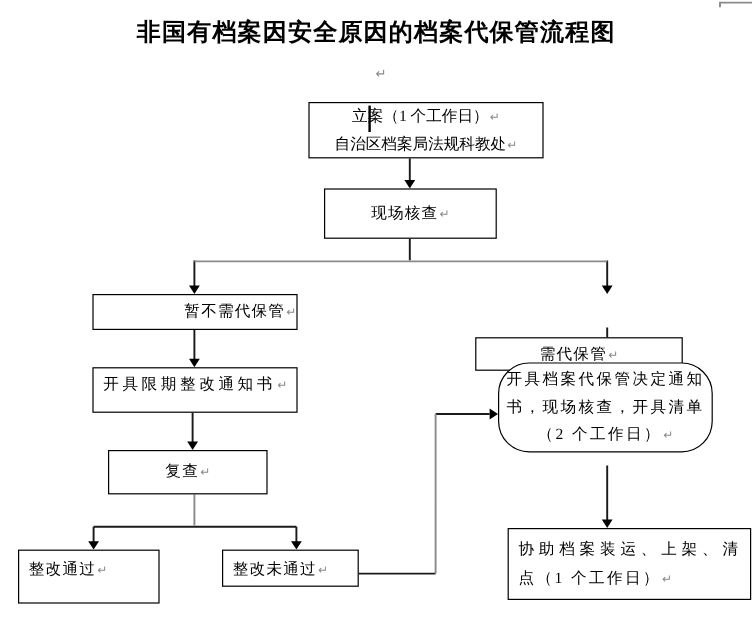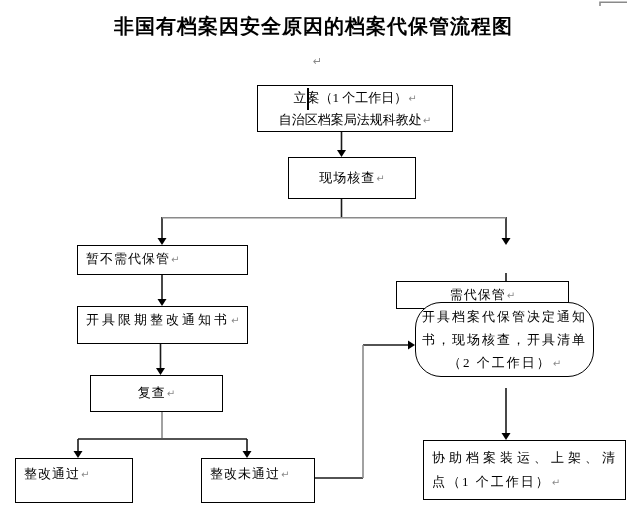--- a/index.html
+++ b/index.html
@@ -67,45 +67,45 @@
       <polygon points="408,340.5 408,349.5 415,345"></polygon>
     </g>
   </svg>
 
   <div class="box center" style="left:257px;top:85px;width:196px;height:47px;line-height:21px;">
     <div><span>立案（1 个工作日）</span><span class="pmark">↵</span></div>
     <div><span>自治区档案局法规科教处</span><span class="pmark">↵</span></div>
   </div>
   <div id="caret"></div>
 
-  <div class="box center" style="left:288px;top:157px;width:128px;height:42px;text-align:center;">
+  <div class="box center" style="left:270px;top:157px;width:144px;height:42px;text-align:center;">
     <div><span class="ls1">现场核查</span><span class="pmark">↵</span></div>
   </div>
 
-  <div class="box" style="left:77px;top:245px;width:171px;height:30px;padding-left:8px;padding-top:3px;">
+  <div class="box" style="left:77px;top:245px;width:171px;height:30px;padding-left:8px;padding-top:3px;text-align:right;">
     <span class="ls1">暂不需代保管</span><span class="pmark">↵</span>
   </div>
 
   <div class="box center" style="left:396px;top:245px;width:173px;height:28px;margin-top:36px;">
     <div><span class="squiggle ls1">需代保管</span><span class="pmark">↵</span></div>
   </div>
 
   <div class="box topleft" style="left:77px;top:306px;width:171px;height:38px;">
     <span class="ls3">开具限期整改通知书</span><span class="pmark">↵</span>
   </div>
 
   <div class="box center" style="left:90px;top:375px;width:133px;height:37px;">
     <div><span class="ls1">复查</span><span class="pmark">↵</span></div>
   </div>
 
   <div class="box topleft" style="left:15px;top:458px;width:118px;height:45px;padding-top:5px;">
     <span class="ls1">整改通过</span><span class="pmark">↵</span>
   </div>
 
-  <div class="box topleft" style="left:201px;top:458px;width:114px;height:45px;padding-top:5px;">
+  <div class="box topleft" style="left:185px;top:458px;width:114px;height:31px;padding-top:5px;">
     <span class="ls1">整改未通过</span><span class="pmark">↵</span>
   </div>
 
   <div class="box center" style="left:415px;top:302px;width:179px;height:75px;line-height:23px;border-radius:26px;">
     <div class="ls2">开具档案代保管决定通知</div>
     <div class="ls2">书，现场核查，开具清单</div>
     <div><span class="ls2">（2 个工作日）</span><span class="pmark">↵</span></div>
   </div>
 
   <div class="box" style="left:423px;top:440px;width:203px;height:60px;padding:5px 0 0 8px;line-height:24px;">

